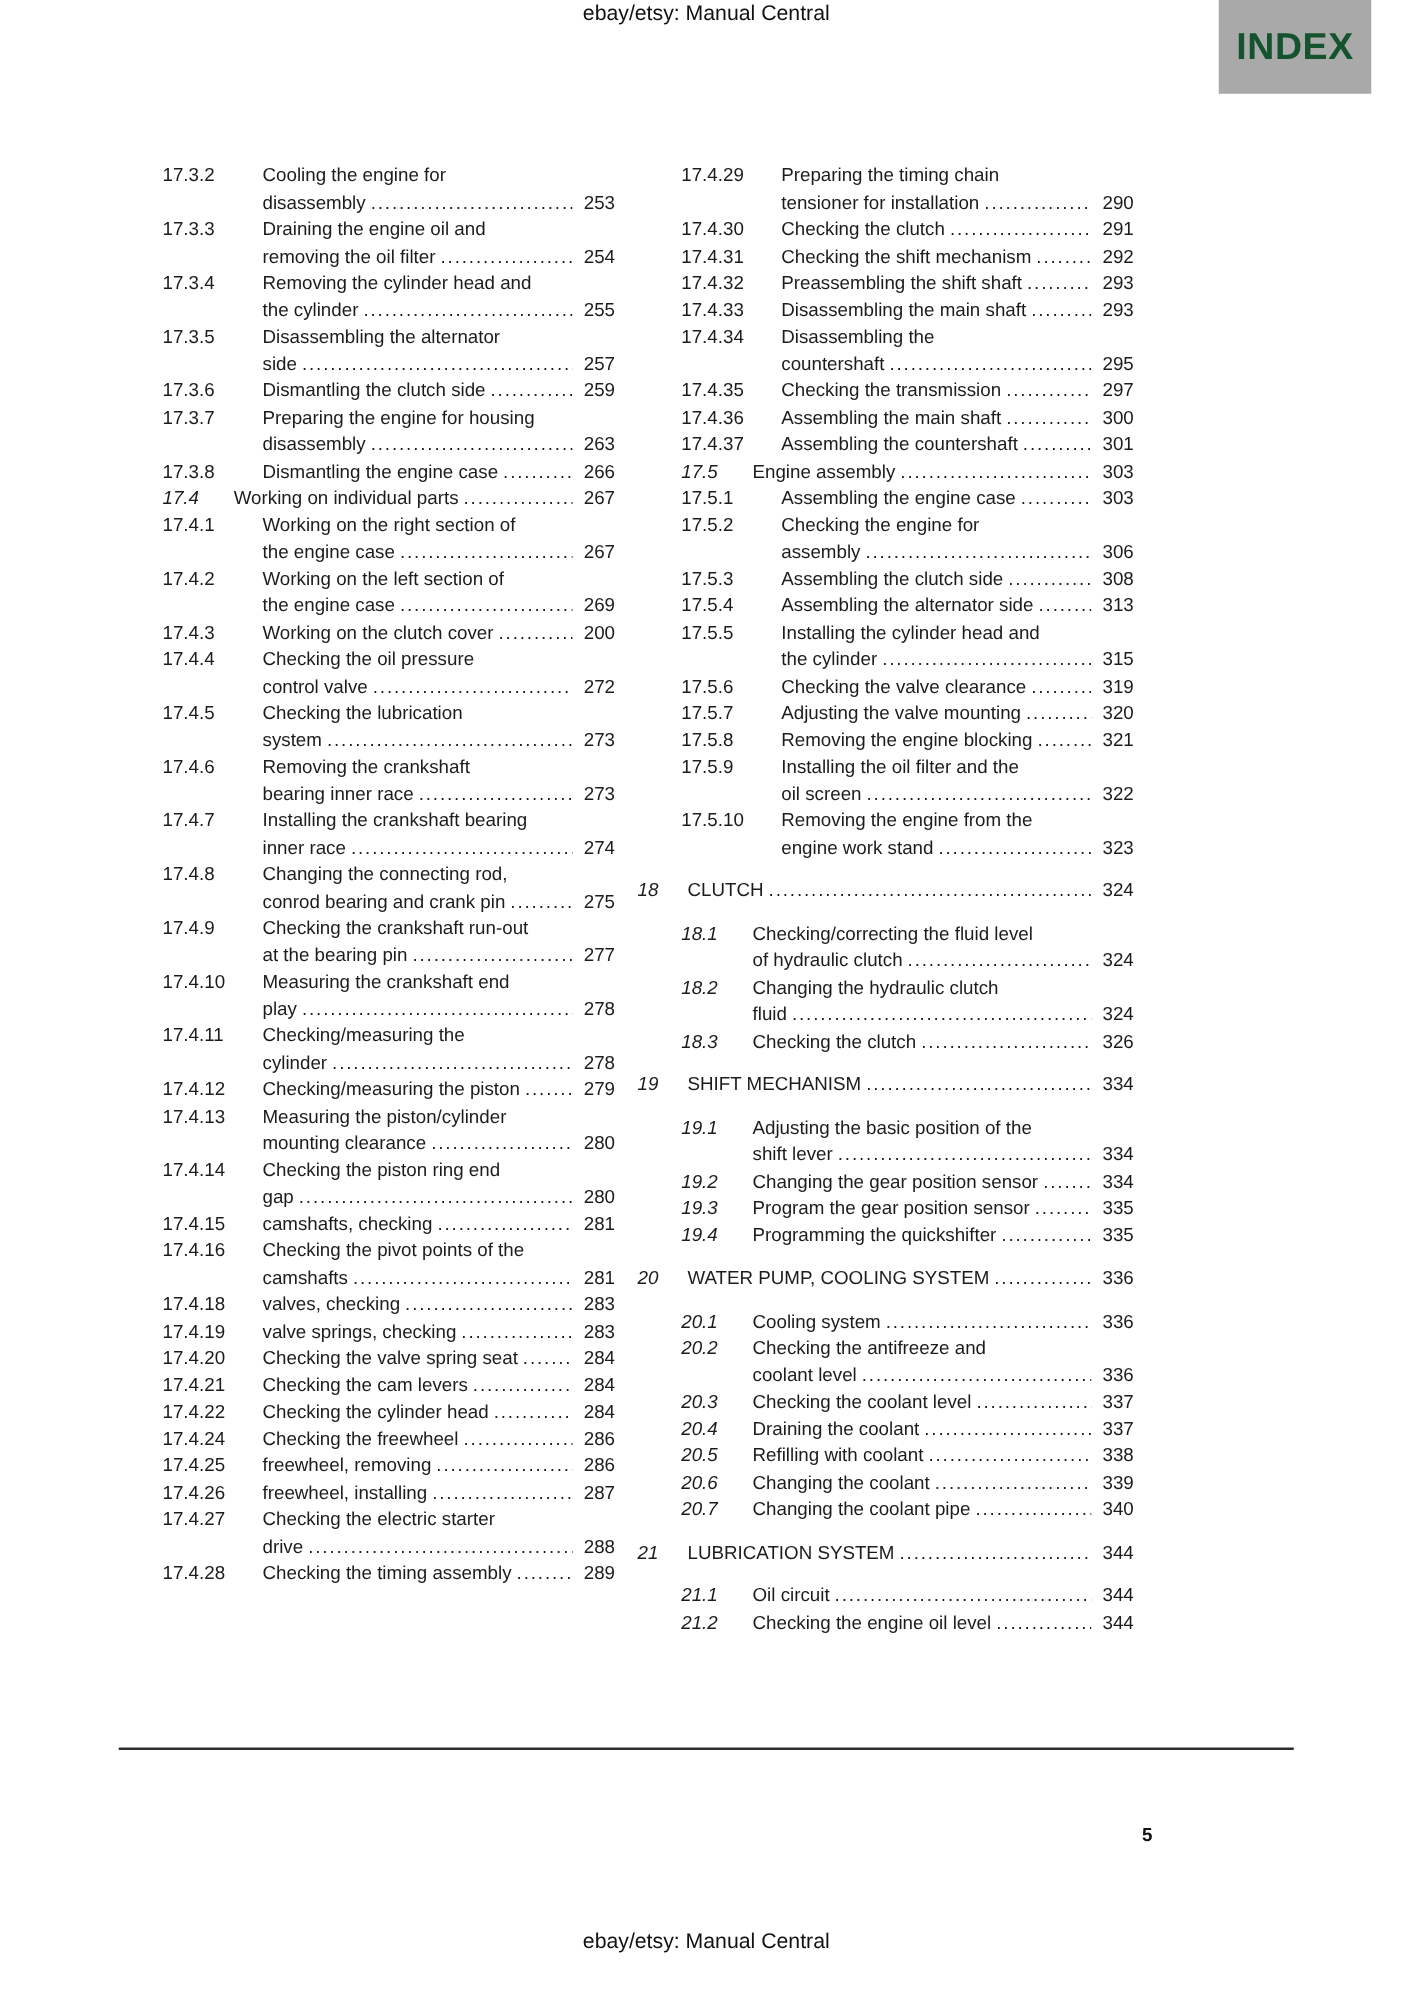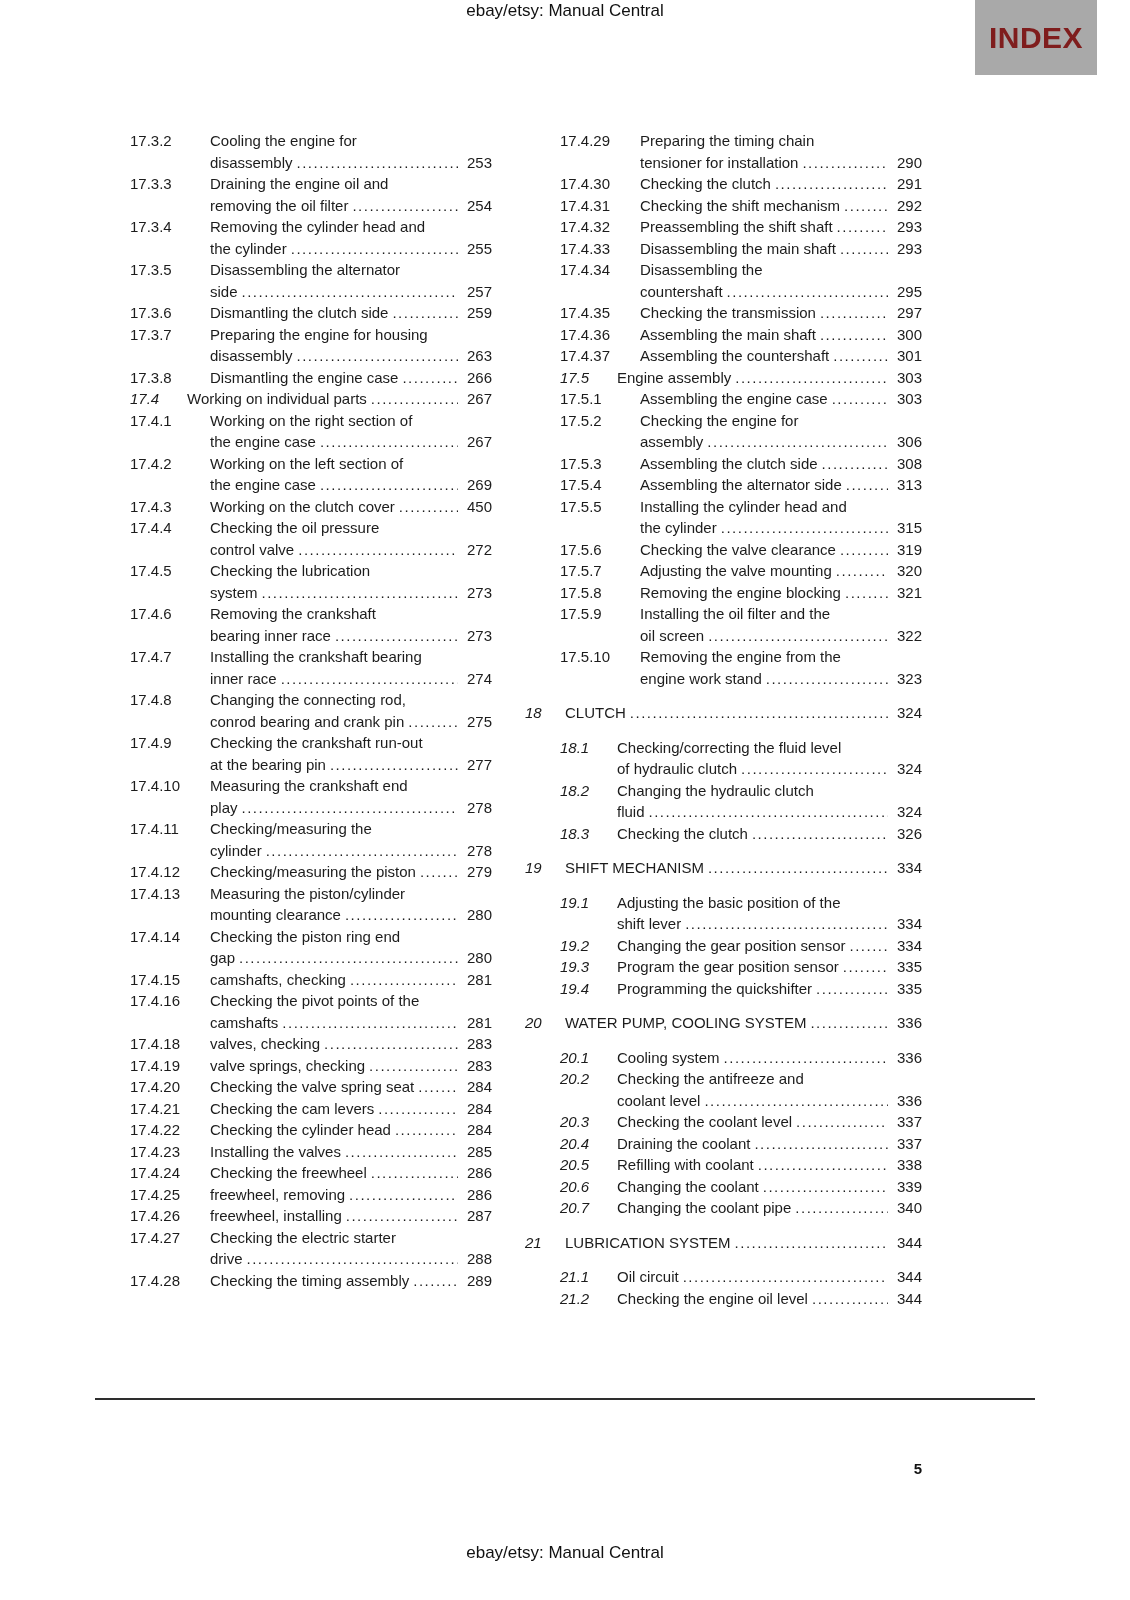--- a/index.html
+++ b/index.html
@@ -13,26 +13,26 @@
   }
   .top-watermark {
     position: absolute; top: 1px; left: 0; width: 100%;
     text-align: center; font-size: 17px; color: #111;
   }
   .index-box {
     position: absolute; top: 0; right: 33px;
     width: 122px; height: 75px;
     background: #a9a9a9;
     display: flex; align-items: center; justify-content: center;
-    font-size: 30px; font-weight: bold; color: #7f1d1d;
+    font-size: 30px; font-weight: bold; color: #14532d;
     letter-spacing: 0.5px;
   }
   .toc {
     position: absolute; top: 130px; left: 95px;
-    display: flex; gap: 33px; justify-content: flex-end;
+    display: flex; gap: 18px; justify-content: flex-end;
   }
   .col { width: 397px; font-size: 15px; line-height: 21.5px; }
   .entry { display: flex; }
   .entry .num { flex-shrink: 0; }
   .level-3 { padding-left: 35px; }
   .level-3 .num { width: 80px; }
   .level-2 { padding-left: 35px; }
   .level-2 .num { width: 57px; font-style: italic; }
   .level-1 { padding-left: 0; margin: 13px 0; }
   .level-1 .num { width: 40px; font-style: italic; }
@@ -192,21 +192,21 @@
             <span class="page-num">269</span>
           </div>
         </div>
       </div>
       <div class="entry level-3">
         <span class="num">17.4.3</span>
         <div class="title-block">
           <div class="line">
             <span class="line-text">Working on the clutch cover</span>
             <span class="leader"></span>
-            <span class="page-num">450</span>
+            <span class="page-num">200</span>
           </div>
         </div>
       </div>
       <div class="entry level-3">
         <span class="num">17.4.4</span>
         <div class="title-block">
           <div class="line">
             <span class="line-text">Checking the oil pressure</span>
           </div>
           <div class="line">
@@ -406,30 +406,20 @@
           </div>
         </div>
       </div>
       <div class="entry level-3">
         <span class="num">17.4.22</span>
         <div class="title-block">
           <div class="line">
             <span class="line-text">Checking the cylinder head</span>
             <span class="leader"></span>
             <span class="page-num">284</span>
-          </div>
-        </div>
-      </div>
-      <div class="entry level-3">
-        <span class="num">17.4.23</span>
-        <div class="title-block">
-          <div class="line">
-            <span class="line-text">Installing the valves</span>
-            <span class="leader"></span>
-            <span class="page-num">285</span>
           </div>
         </div>
       </div>
       <div class="entry level-3">
         <span class="num">17.4.24</span>
         <div class="title-block">
           <div class="line">
             <span class="line-text">Checking the freewheel</span>
             <span class="leader"></span>
             <span class="page-num">286</span>

